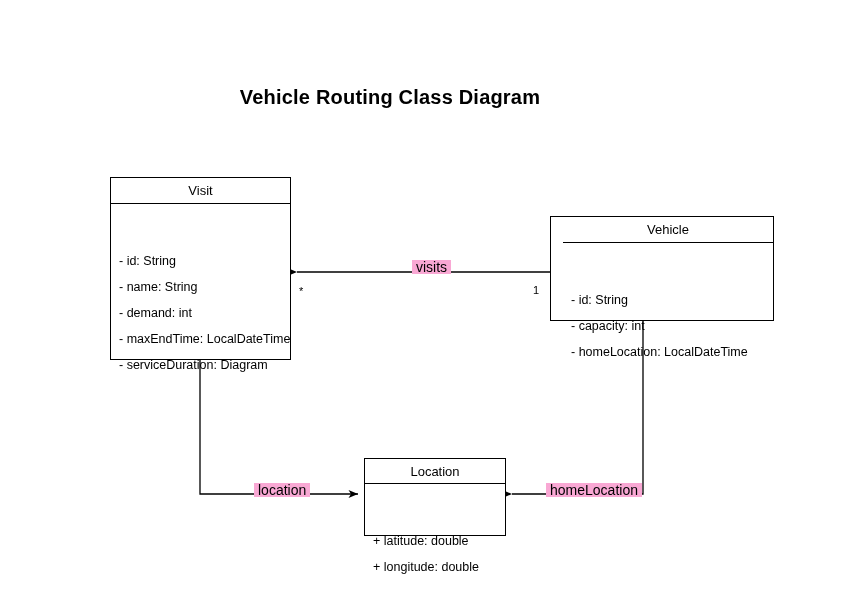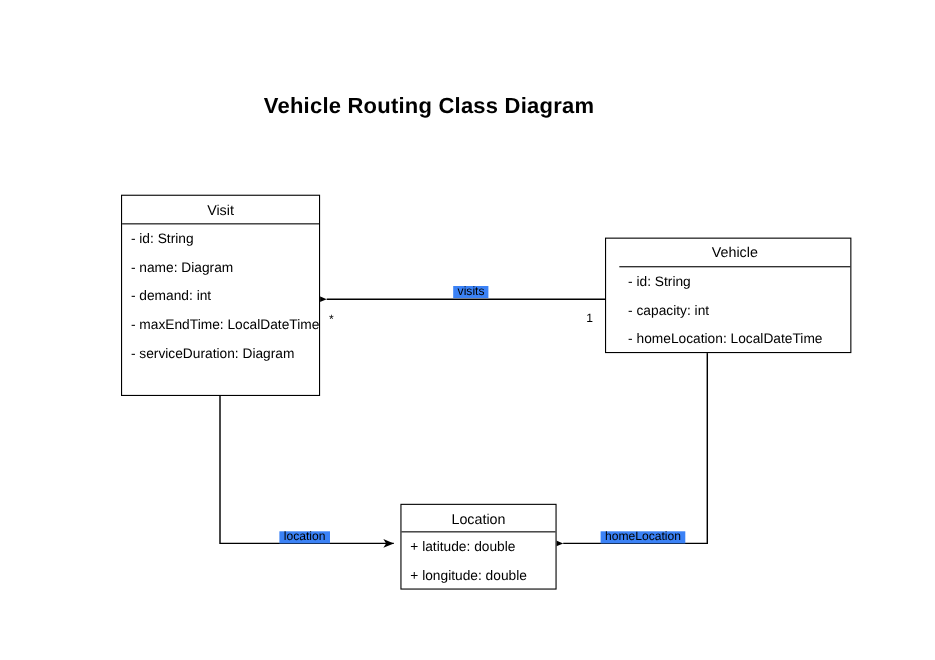--- a/index.html
+++ b/index.html
@@ -47,20 +47,21 @@
     font-size: 13px;
     line-height: 1;
     border-bottom: 1.4px solid #000000;
     display: flex;
     align-items: center;
     justify-content: center;
   }
   .uml-attrs {
     box-sizing: border-box;
     padding: 0;
+    margin-top: 44px;
   }
   .uml-attr {
     box-sizing: border-box;
     font-size: 12.5px;
     line-height: 1;
     padding-left: 8px;
     display: flex;
     align-items: center;
     white-space: nowrap;
   }
@@ -74,24 +75,24 @@
   #class-vehicle  .uml-class-name { height: 26px; }
   #class-vehicle  .uml-attr       { height: 26px; }
 
   #class-location   { left: 364px; top: 458px; width: 142px; height: 78px; }
   #class-location .uml-class-name { height: 25px; }
   #class-location .uml-attr       { height: 26px; }
 
   
   .edge-label {
     position: absolute;
-    font-size: 11px;
+    font-size: 14px;
     line-height: 1;
     color: #000000;
-    background: #3b82f6;
+    background: #f9a8d4;
     padding: 0 4px;
     white-space: nowrap;
     z-index: 4;
   }
   #label-visits        { left: 412px; top: 260px; }
   #label-location      { left: 254px; top: 483px; }
   #label-homelocation  { left: 546px; top: 483px; }
   .mult-label {
     position: absolute;
     font-size: 11px;
@@ -129,21 +130,21 @@
     <path d="M 643,321 L 643,494 L 512,494" fill="none" stroke="#000000" stroke-width="1.3" marker-end="url(#arrow-left)"></path>
   </g>
 </svg>
 
 <div id="diagram-title">Vehicle Routing Class Diagram</div>
 
 <div class="uml-class" id="class-visit">
   <div class="uml-class-name">Visit</div>
   <div class="uml-attrs">
     <div class="uml-attr">- id: String</div>
-    <div class="uml-attr">- name: Diagram</div>
+    <div class="uml-attr">- name: String</div>
     <div class="uml-attr">- demand: int</div>
     <div class="uml-attr">- maxEndTime: LocalDateTime</div>
     <div class="uml-attr">- serviceDuration: Diagram</div>
   </div>
 </div>
 
 <div class="uml-class" id="class-vehicle">
   <div class="uml-class-name">Vehicle</div>
   <div class="uml-attrs">
     <div class="uml-attr">- id: String</div>

